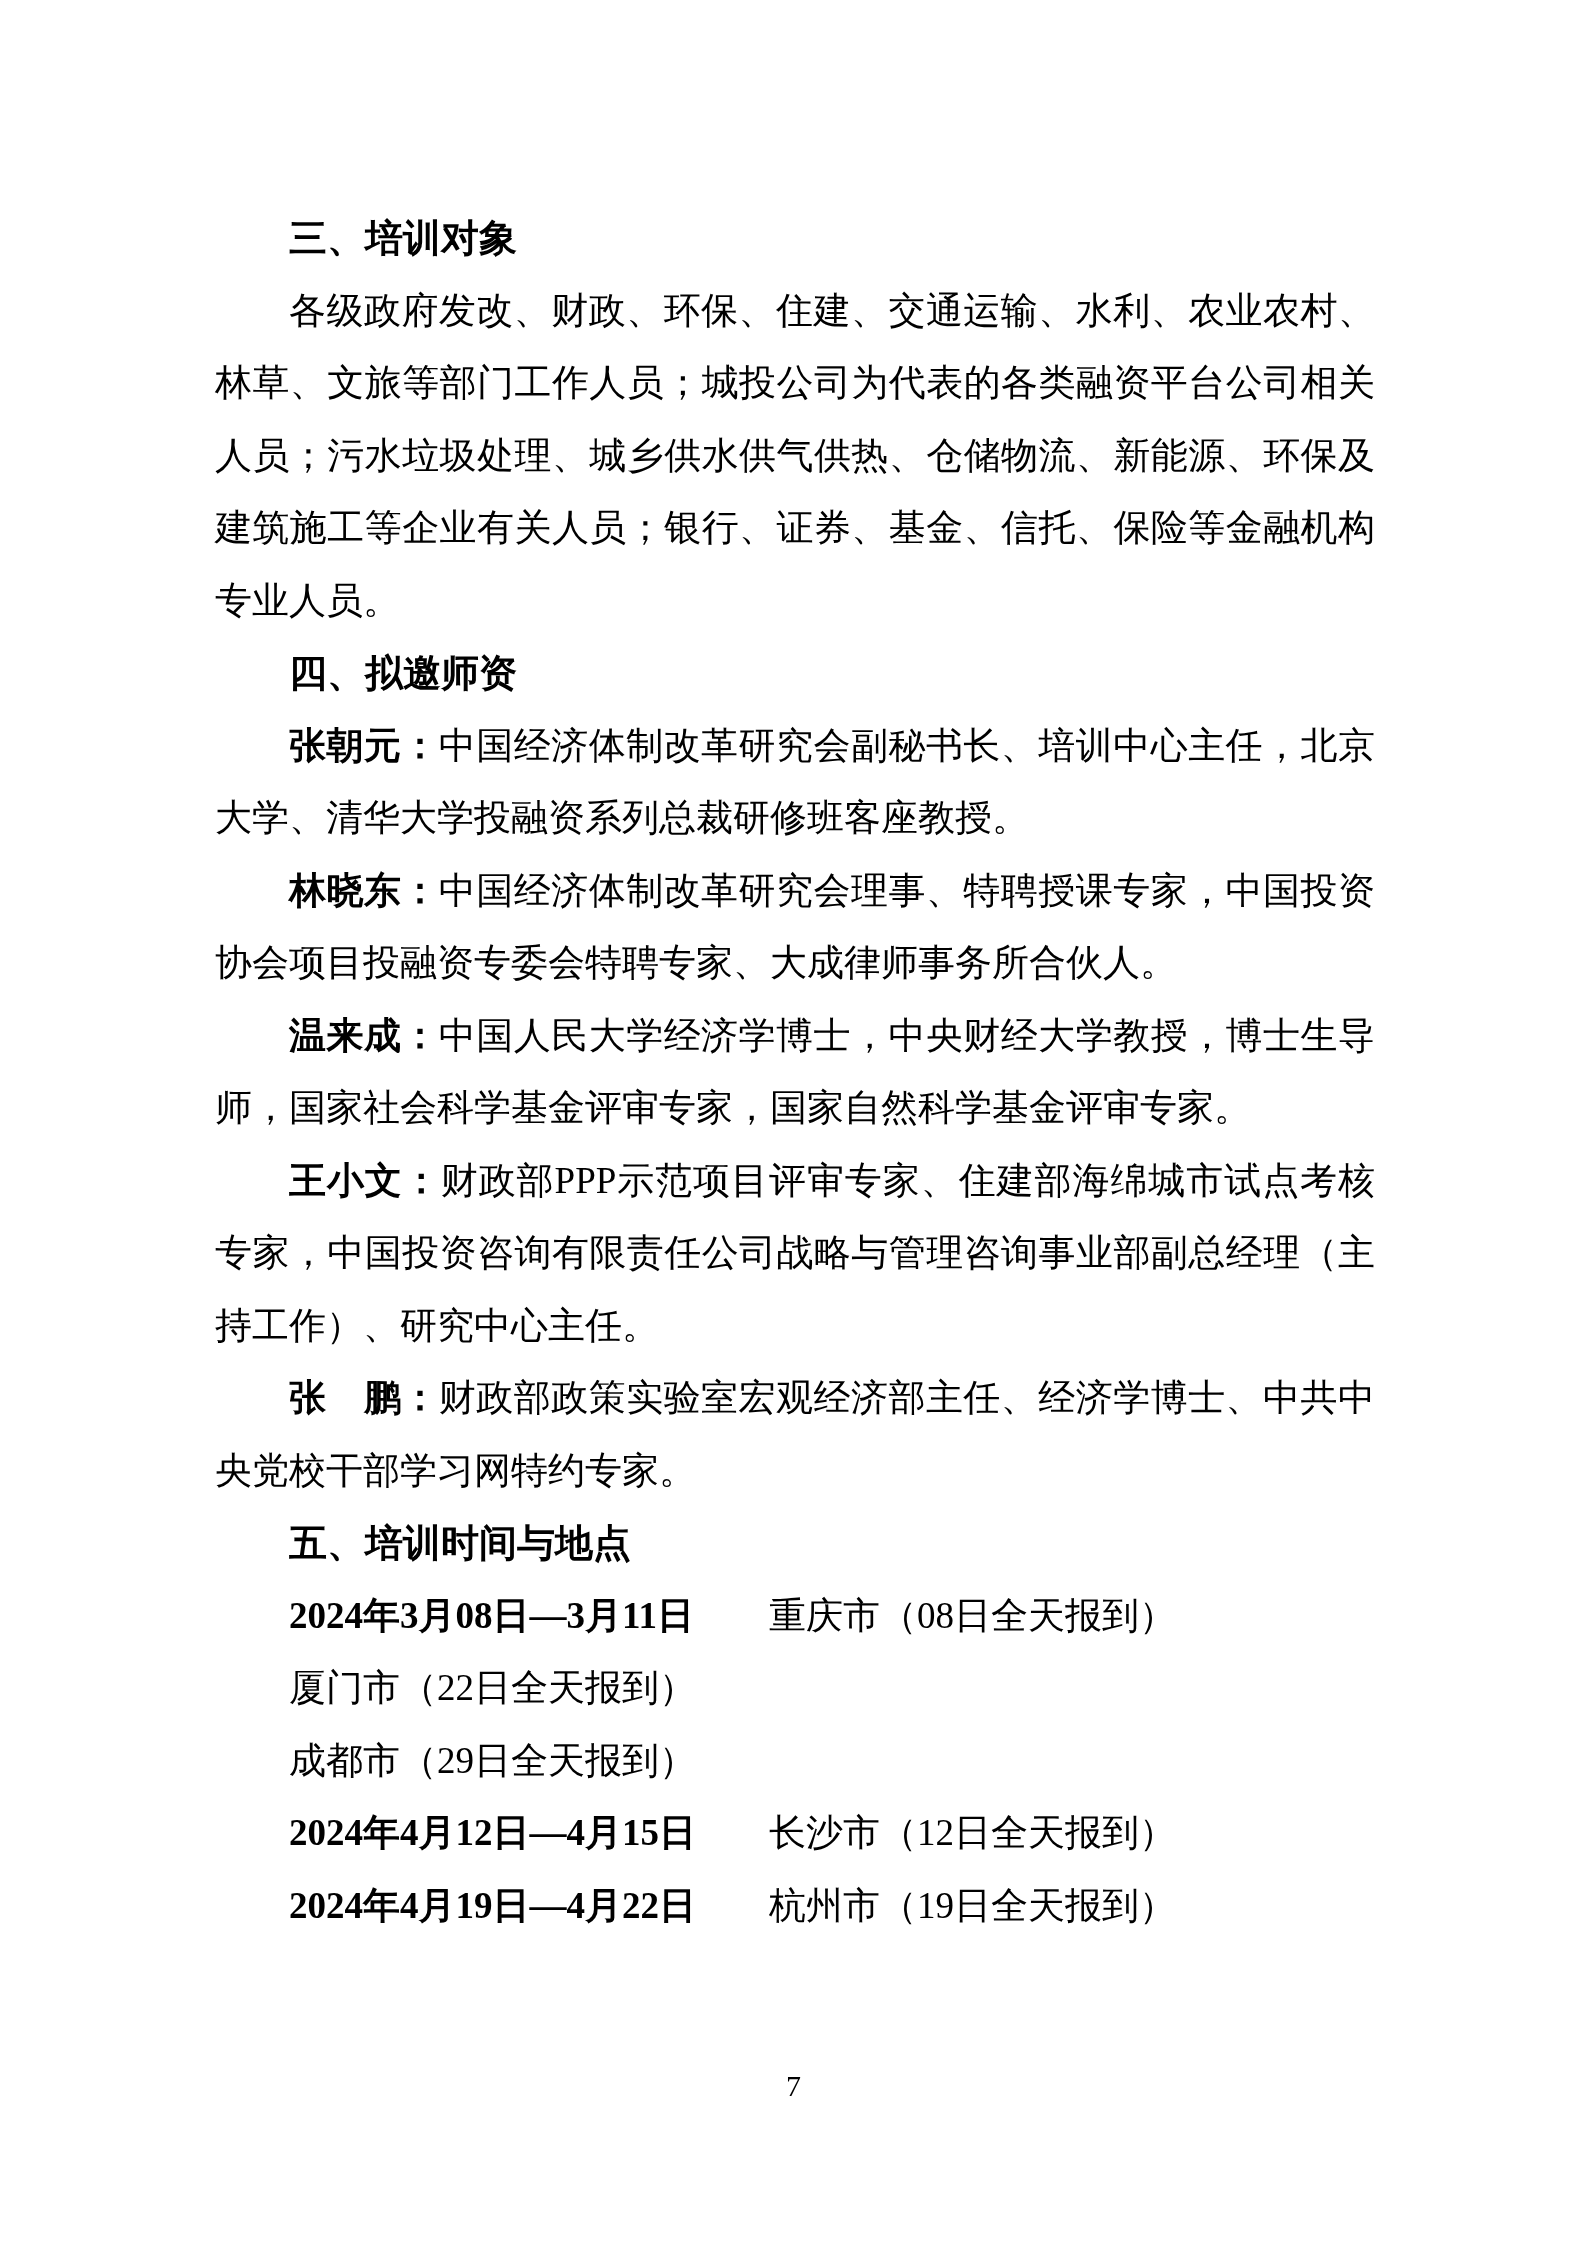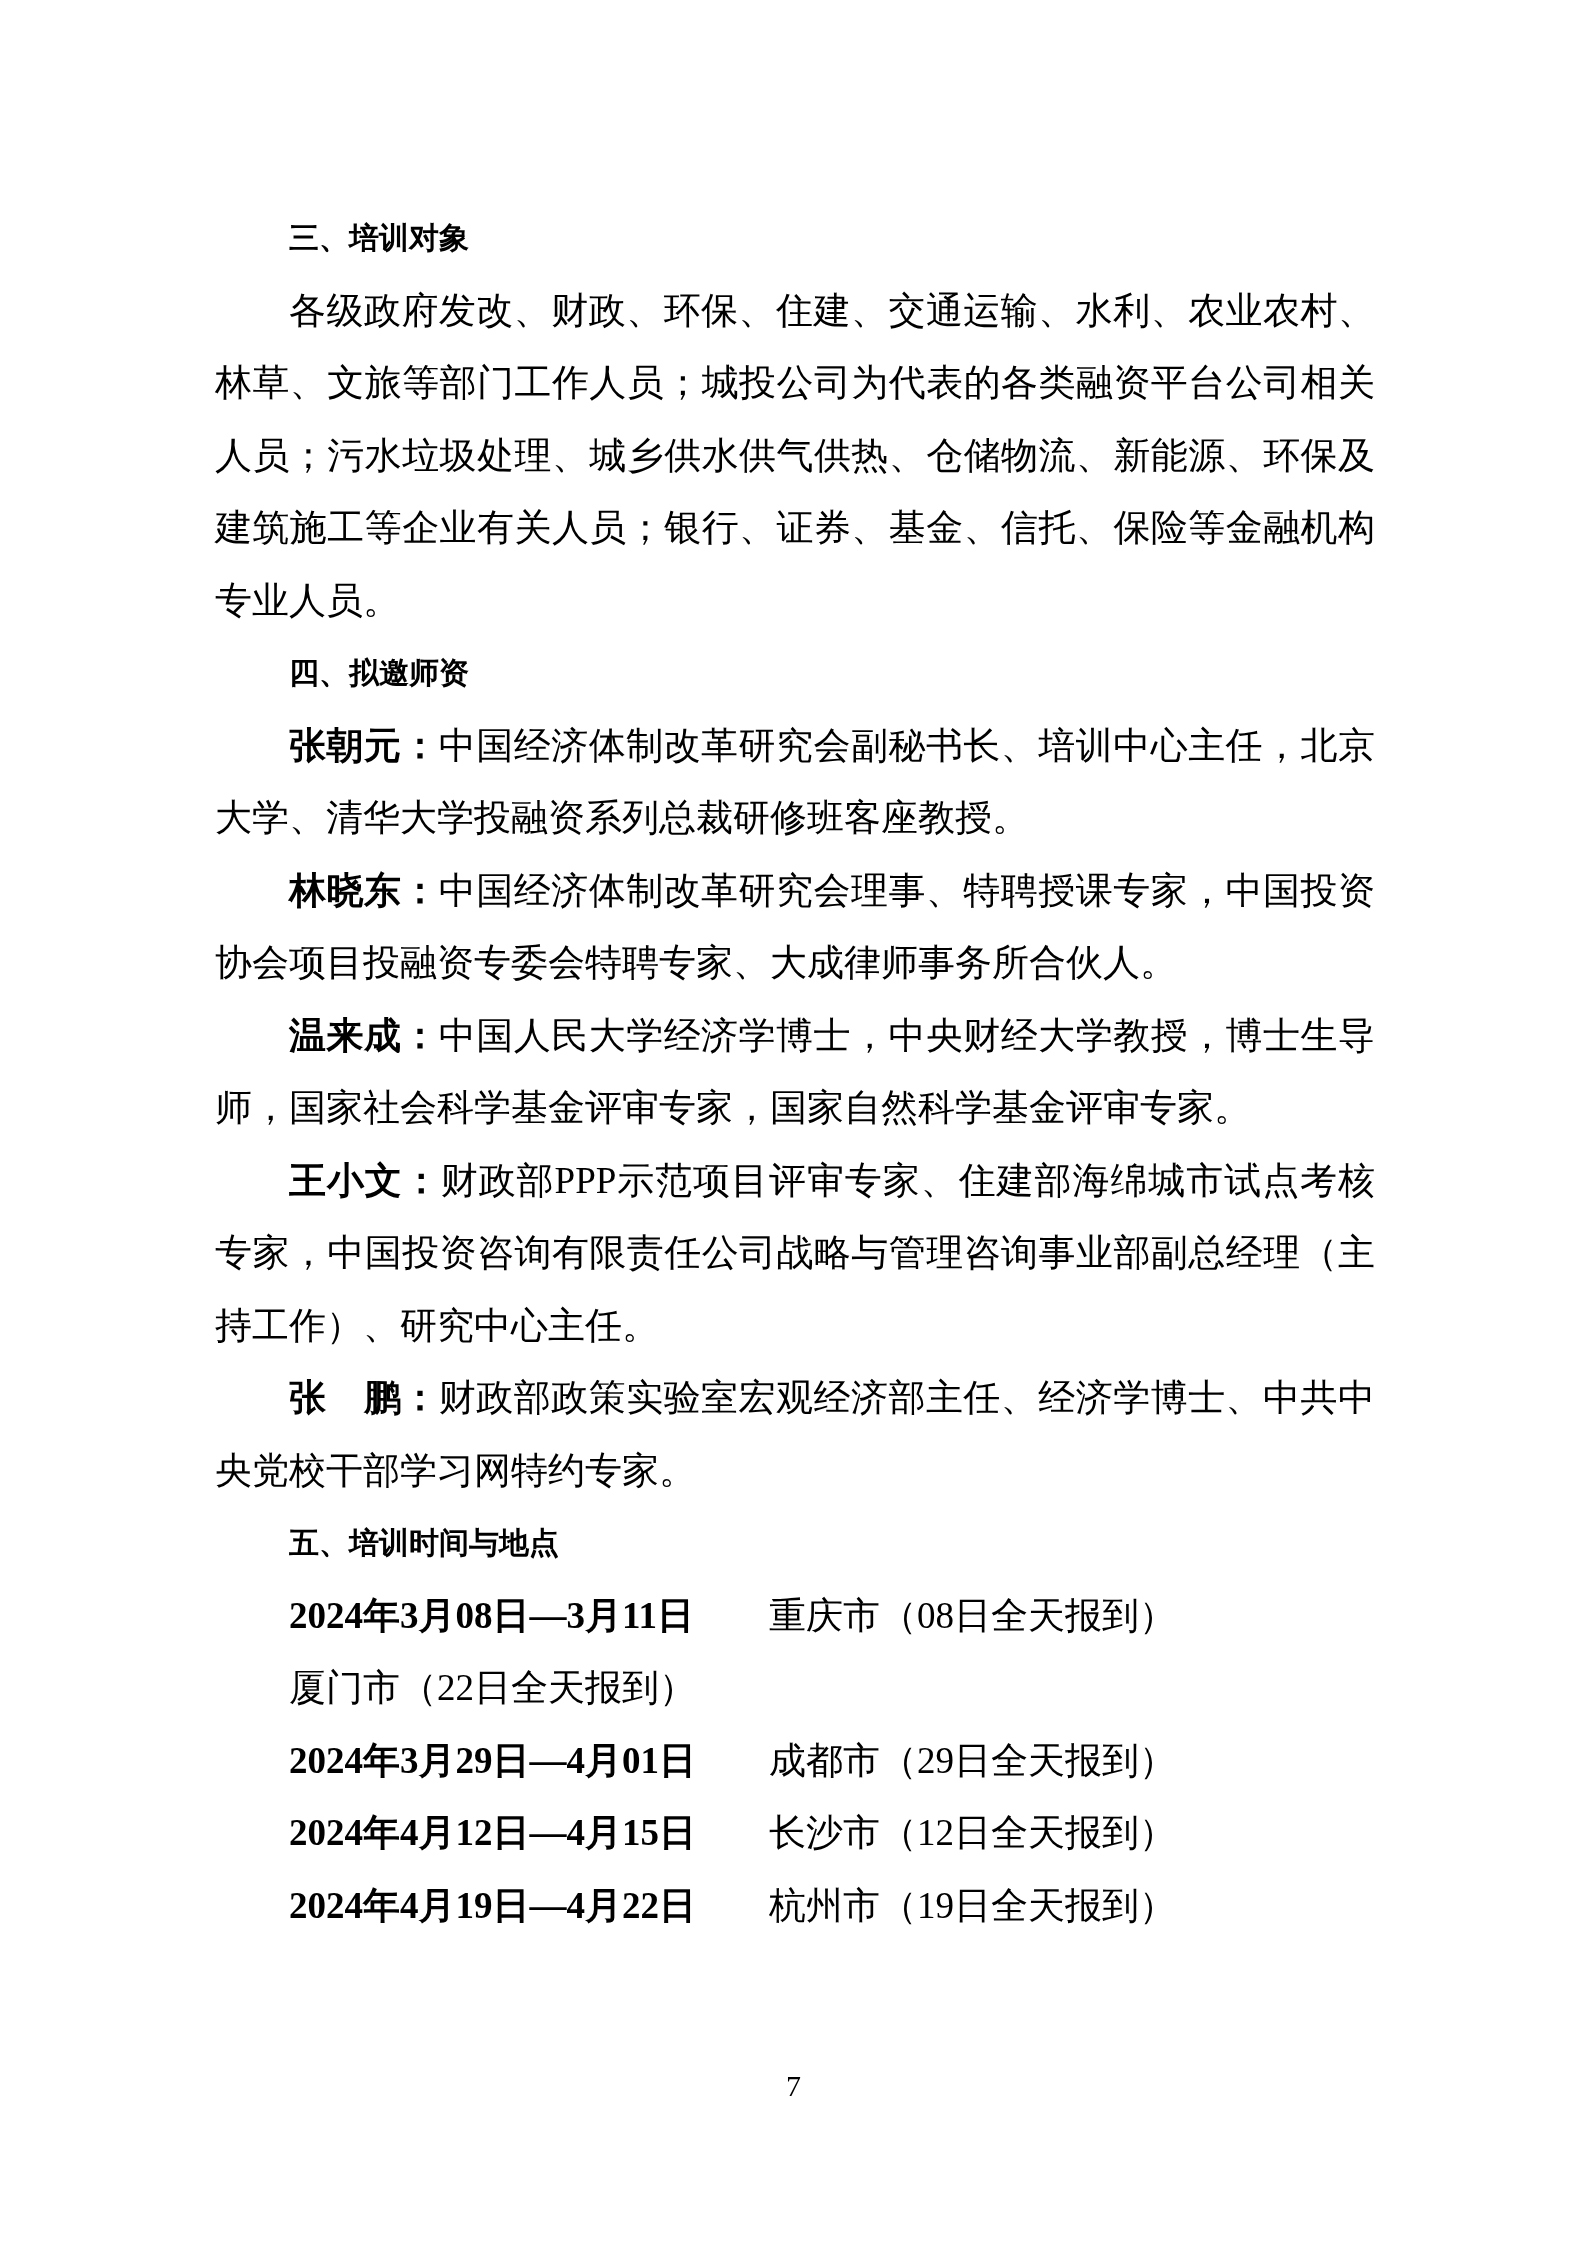--- a/index.html
+++ b/index.html
@@ -23,21 +23,21 @@
     width: 1160px;
     font-size: 37px;
     line-height: 72.5px;
     text-align: justify;
     text-justify: inter-ideograph;
   }
   .heading {
     font-weight: bold;
     text-indent: 74px;
     margin: 0;
-    font-size: 30px;
+    font-size: 38px;
     text-align: left;
   }
   .para {
     margin: 0;
     text-indent: 74px;
   }
   .instructor-name {
     font-weight: bold;
   }
   .schedule-row {
@@ -86,21 +86,20 @@
     <h2 class="heading">五、培训时间与地点</h2>
 
     <div class="schedule-row">
       <span class="schedule-date">2024年3月08日—3月11日</span>
       <span class="schedule-location">重庆市（08日全天报到）</span>
     </div>
     <div class="schedule-row">
       <span class="schedule-location">厦门市（22日全天报到）</span>
     </div>
     <div class="schedule-row">
-      <span class="schedule-date">2024年3月29日—4月01日</span>
       <span class="schedule-location">成都市（29日全天报到）</span>
     </div>
     <div class="schedule-row">
       <span class="schedule-date">2024年4月12日—4月15日</span>
       <span class="schedule-location">长沙市（12日全天报到）</span>
     </div>
     <div class="schedule-row">
       <span class="schedule-date">2024年4月19日—4月22日</span>
       <span class="schedule-location">杭州市（19日全天报到）</span>
     </div>

